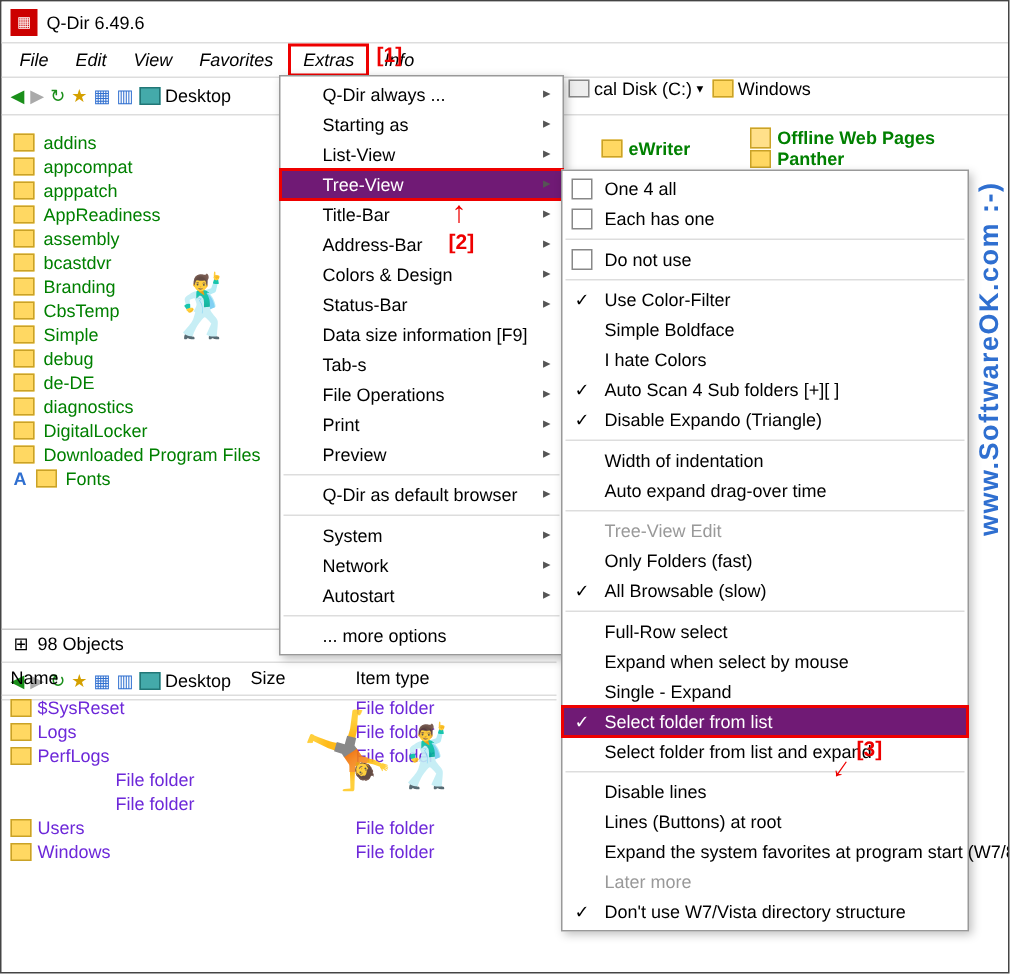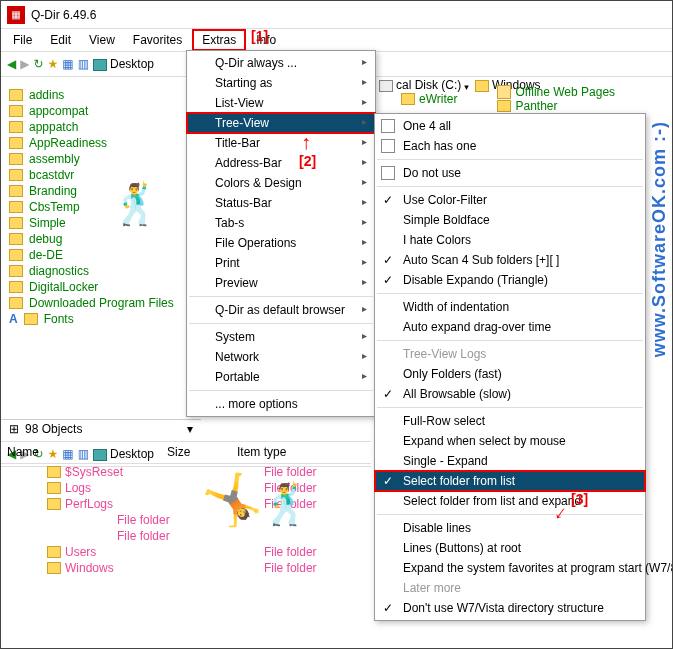--- a/index.html
+++ b/index.html
@@ -1,43 +1,43 @@
 <!DOCTYPE html>
 <html><head>
 <meta charset="utf-8">
 <style>
 * { margin: 0; padding: 0; box-sizing: border-box; font-family: "Segoe UI", Tahoma, sans-serif; font-size: 12px; }
 body { background: #fff; width: 673px; height: 649px; border: 1px solid #444; position: relative; overflow: hidden; }
 .titlebar { height: 28px; background: #fff; border-bottom: 1px solid #ddd; display: flex; align-items: center; padding: 0 6px; }
 .titlebar .appicon { width: 18px; height: 18px; background: #c00; margin-right: 6px; display: flex; align-items: center; justify-content: center; color: #fff; font-size: 10px; }
 .menubar { height: 22px; display: flex; align-items: center; padding: 0 4px; gap: 2px; }
-.menubar span { padding: 2px 8px; }
+.menubar span { padding: 2px 8px; font-style: italic; }
 .menubar .extras { border: 2px solid #e00; text-align: right; }
 .ann1 { position: absolute; color: #e00; font-weight: bold; font-size: 14px; left: 250px; top: 27px; }
 .ann2 { position: absolute; color: #e00; font-weight: bold; font-size: 14px; left: 298px; top: 152px; }
 .ann3 { position: absolute; color: #e00; font-weight: bold; font-size: 14px; left: 570px; top: 490px; }
 .arrow { position: absolute; color: #e00; font-size: 20px; font-weight: bold; }
 .toolbar { height: 26px; border-top: 1px solid #ddd; border-bottom: 1px solid #ddd; display: flex; align-items: center; padding: 0 6px; gap: 4px; }
-.addr-seg { display: flex; align-items: flex-end; gap: 3px; }
+.addr-seg { display: flex; align-items: center; gap: 3px; }
 .fld-icon { width: 14px; height: 12px; background: #ffd862; border: 1px solid #c9a227; display: inline-block; }
 .disk-icon { width: 14px; height: 12px; background: #eee; border: 1px solid #888; display: inline-block; }
 .folderlist { padding: 4px 8px; }
 .folderlist .item { display: flex; align-items: center; gap: 6px; padding: 1px 0; color: #008000; }
 .status { border-top: 1px solid #ccc; padding: 2px 8px; display: flex; align-items: center; gap: 6px; }
 .detail-hdr { display: flex; border-bottom: 1px solid #ddd; padding: 2px 0; }
 .detail-hdr span { padding: 2px 6px; color: #000; }
-.detail-rows .row { display: flex; align-items: center; padding: 1px 0; color: #ec4899; margin-left: 40px; }
+.detail-rows .row { display: flex; align-items: center; padding: 1px 0; color: #6d28d9; }
 .detail-rows .row .cell { padding: 0 6px; display: flex; align-items: center; gap: 4px; }
 .rightfiles { position: absolute; top: 84px; left: 400px; display: flex; gap: 40px; }
-.rightfiles .fi { display: flex; align-items: center; gap: 4px; color: #008000; }
+.rightfiles .fi { display: flex; align-items: center; gap: 4px; color: #008000; font-weight: bold; }
 .fav-icon { width: 14px; height: 14px; background: #ffe08a; border: 1px solid #c9a227; display: inline-block; }
 .menu { position: absolute; background: #fff; border: 1px solid #999; box-shadow: 2px 2px 6px rgba(0,0,0,.25); padding: 2px 0; }
 .menu .mi { padding: 3px 28px 3px 28px; white-space: nowrap; position: relative; color: #000; }
 .menu .mi.arrowr::after { content: "▸"; position: absolute; right: 8px; font-size: 10px; color: #555; }
-.menu .mi.sel { background: #0c4a6e; color: #fff; }
+.menu .mi.sel { background: #701a75; color: #fff; }
 .menu .mi.redbox { outline: 2px solid #e00; outline-offset: -1px; }
 .menu .sep { height: 1px; background: #ddd; margin: 3px 2px; }
 .menu .mi .chk { position: absolute; left: 8px; }
 .menu .mi .ico { position: absolute; left: 6px; width: 14px; height: 14px; border: 1px solid #888; }
 .menu .mi.dis { color: #999; }
 .extras-menu { top: 49px; left: 185px; width: 190px; }
 .sub-menu { top: 112px; left: 373px; width: 272px; }
 .watermark { position: absolute; right: 2px; top: 120px; writing-mode: vertical-rl; transform: rotate(180deg); color: #2f6fd0; font-size: 18px; font-weight: bold; letter-spacing: 1px; }
 .dancer { position: absolute; color: #2f6fd0; font-size: 40px; opacity: .9; pointer-events: none; }
 .col-name { width: 160px;} .col-size { width: 70px;} .col-type { width: 120px;}
@@ -66,21 +66,21 @@
   <span style="color:#1a8f1a">↻</span>
   <span style="color:#d4a000">★</span>
   <span style="color:#2f6fd0">▦</span>
   <span style="color:#2f6fd0">▥</span>
   <span class="addr-seg">
     <span style="width:14px;height:12px;background:#4aa;display:inline-block;border:1px solid #277"></span>
     <span>Desktop</span>
   </span>
 </div>
 
-<div style="position:absolute;top:72px;left:378px;height:24px;display:flex;align-items:center;gap:6px">
+<div style="position:absolute;top:46px;left:378px;height:24px;display:flex;align-items:center;gap:6px">
   <span class="addr-seg">
     <span class="disk-icon"></span>
     <span>cal Disk (C:)</span>
     <span style="font-size:9px">▾</span>
   </span>
   <span class="addr-seg">
     <span class="fld-icon"></span>
     <span>Windows</span>
   </span>
 </div>
@@ -250,30 +250,31 @@
 
 <div class="menu extras-menu" id="extrasMenu">
     <div class="mi arrowr"><span>Q-Dir always ...</span></div>
     <div class="mi arrowr"><span>Starting as</span></div>
     <div class="mi arrowr"><span>List-View</span></div>
     <div class="mi arrowr sel redbox"><span>Tree-View</span></div>
     <div class="mi arrowr"><span>Title-Bar</span></div>
     <div class="mi arrowr"><span>Address-Bar</span></div>
     <div class="mi arrowr"><span>Colors &amp; Design</span></div>
     <div class="mi arrowr"><span>Status-Bar</span></div>
+    <div class="mi"><span>Data size information   [F9]</span></div>
     <div class="mi arrowr"><span>Tab-s</span></div>
     <div class="mi arrowr"><span>File Operations</span></div>
     <div class="mi arrowr"><span>Print</span></div>
     <div class="mi arrowr"><span>Preview</span></div>
     <div class="sep"></div>
     <div class="mi arrowr"><span>Q-Dir as default browser</span></div>
     <div class="sep"></div>
     <div class="mi arrowr"><span>System</span></div>
     <div class="mi arrowr"><span>Network</span></div>
-    <div class="mi arrowr"><span>Portable</span></div>
+    <div class="mi arrowr"><span>Autostart</span></div>
     <div class="sep"></div>
     <div class="mi"><span>... more options</span></div>
   </div>
 <div class="ann2">[2]</div>
 <div class="arrow" style="top:130px;left:300px">↑</div>
 
 <div class="menu sub-menu" id="subMenu">
     <div class="mi"><span class="ico"></span><span>One 4 all</span></div>
     <div class="mi"><span class="ico"></span><span>Each has one</span></div>
     <div class="sep"></div>
@@ -281,21 +282,21 @@
     <div class="sep"></div>
     <div class="mi"><span class="chk">✓</span><span>Use Color-Filter</span></div>
     <div class="mi"><span>Simple Boldface</span></div>
     <div class="mi"><span>I hate Colors</span></div>
     <div class="mi"><span class="chk">✓</span><span>Auto Scan 4 Sub folders  [+][ ]</span></div>
     <div class="mi"><span class="chk">✓</span><span>Disable Expando (Triangle)</span></div>
     <div class="sep"></div>
     <div class="mi"><span>Width of indentation</span></div>
     <div class="mi"><span>Auto expand drag-over time</span></div>
     <div class="sep"></div>
-    <div class="mi dis"><span>Tree-View Logs</span></div>
+    <div class="mi dis"><span>Tree-View Edit</span></div>
     <div class="mi"><span>Only Folders (fast)</span></div>
     <div class="mi"><span class="chk">✓</span><span>All Browsable (slow)</span></div>
     <div class="sep"></div>
     <div class="mi"><span>Full-Row select</span></div>
     <div class="mi"><span>Expand when select by mouse</span></div>
     <div class="mi"><span>Single - Expand</span></div>
     <div class="mi sel redbox"><span class="chk">✓</span><span>Select folder from list</span></div>
     <div class="mi"><span>Select folder from list and expand</span></div>
     <div class="sep"></div>
     <div class="mi"><span>Disable lines</span></div>

